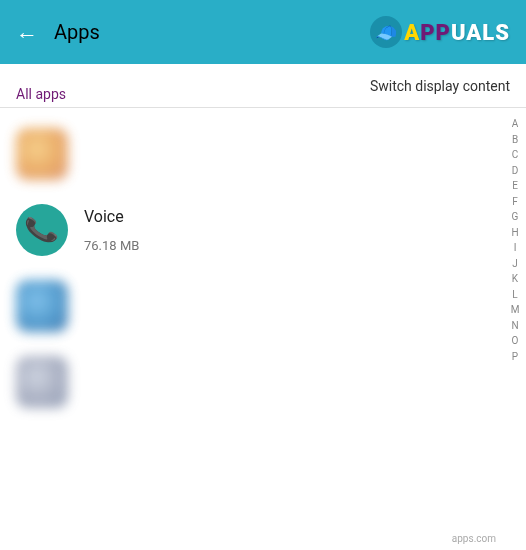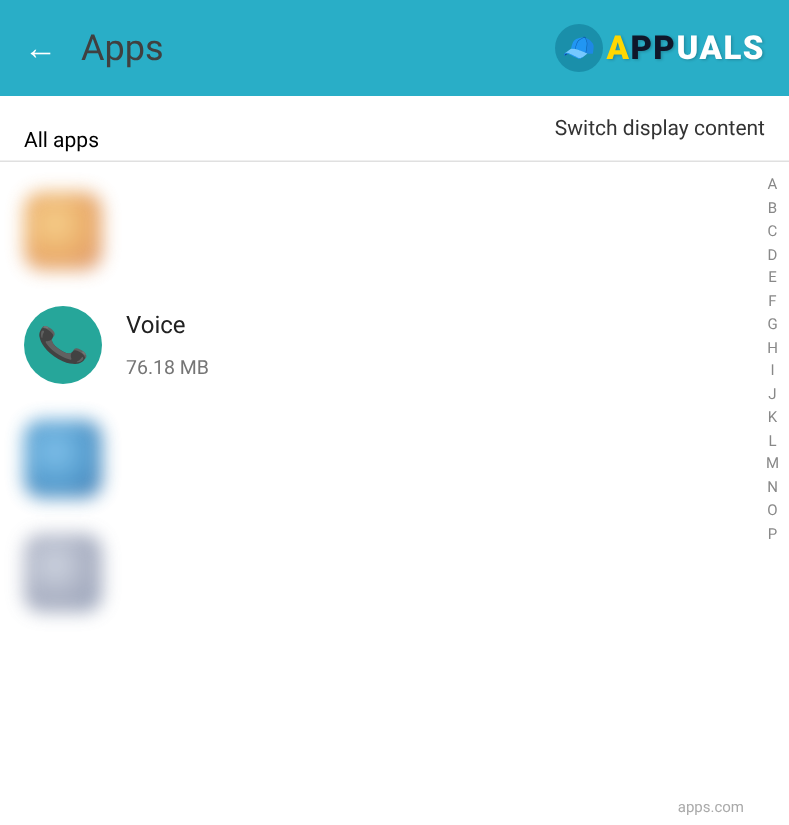--- a/index.html
+++ b/index.html
@@ -25,22 +25,22 @@
 
     .header-back {
       color: white;
       font-size: 22px;
       cursor: pointer;
       margin-right: 16px;
       font-weight: 300;
     }
 
     .header-title {
-      color: #404040;
-      font-size: 24px;
+      color: #000000;
+      font-size: 20px;
       font-weight: 400;
       flex: 1;
     }
 
     .header-logo {
       position: absolute;
       right: 16px;
       top: 50%;
       transform: translateY(-50%);
       display: flex;
@@ -49,37 +49,37 @@
 
     .logo-text {
       font-size: 22px;
       font-weight: 900;
       letter-spacing: 1px;
       color: white;
       text-shadow: 1px 1px 2px rgba(0,0,0,0.2);
     }
 
     .logo-text .logo-a { color: #ffd700; }
-    .logo-text .logo-pp { color: #0f172a; }
+    .logo-text .logo-pp { color: #701a75; }
     .logo-text .logo-u { color: white; }
     .logo-text .logo-ls { color: white; }
 
     
     .sub-header {
       background: white;
       height: 44px;
       display: flex;
       align-items: center;
       padding: 0 16px;
       border-bottom: 1px solid #e0e0e0;
     }
 
     .sub-header-left {
       font-size: 14px;
-      color: #000000;
+      color: #701a75;
       flex: 1;
       margin-top: 16px;
     }
 
     .sub-header-right {
       font-size: 14px;
       color: #333;
       cursor: pointer;
       text-align: center;
     }

